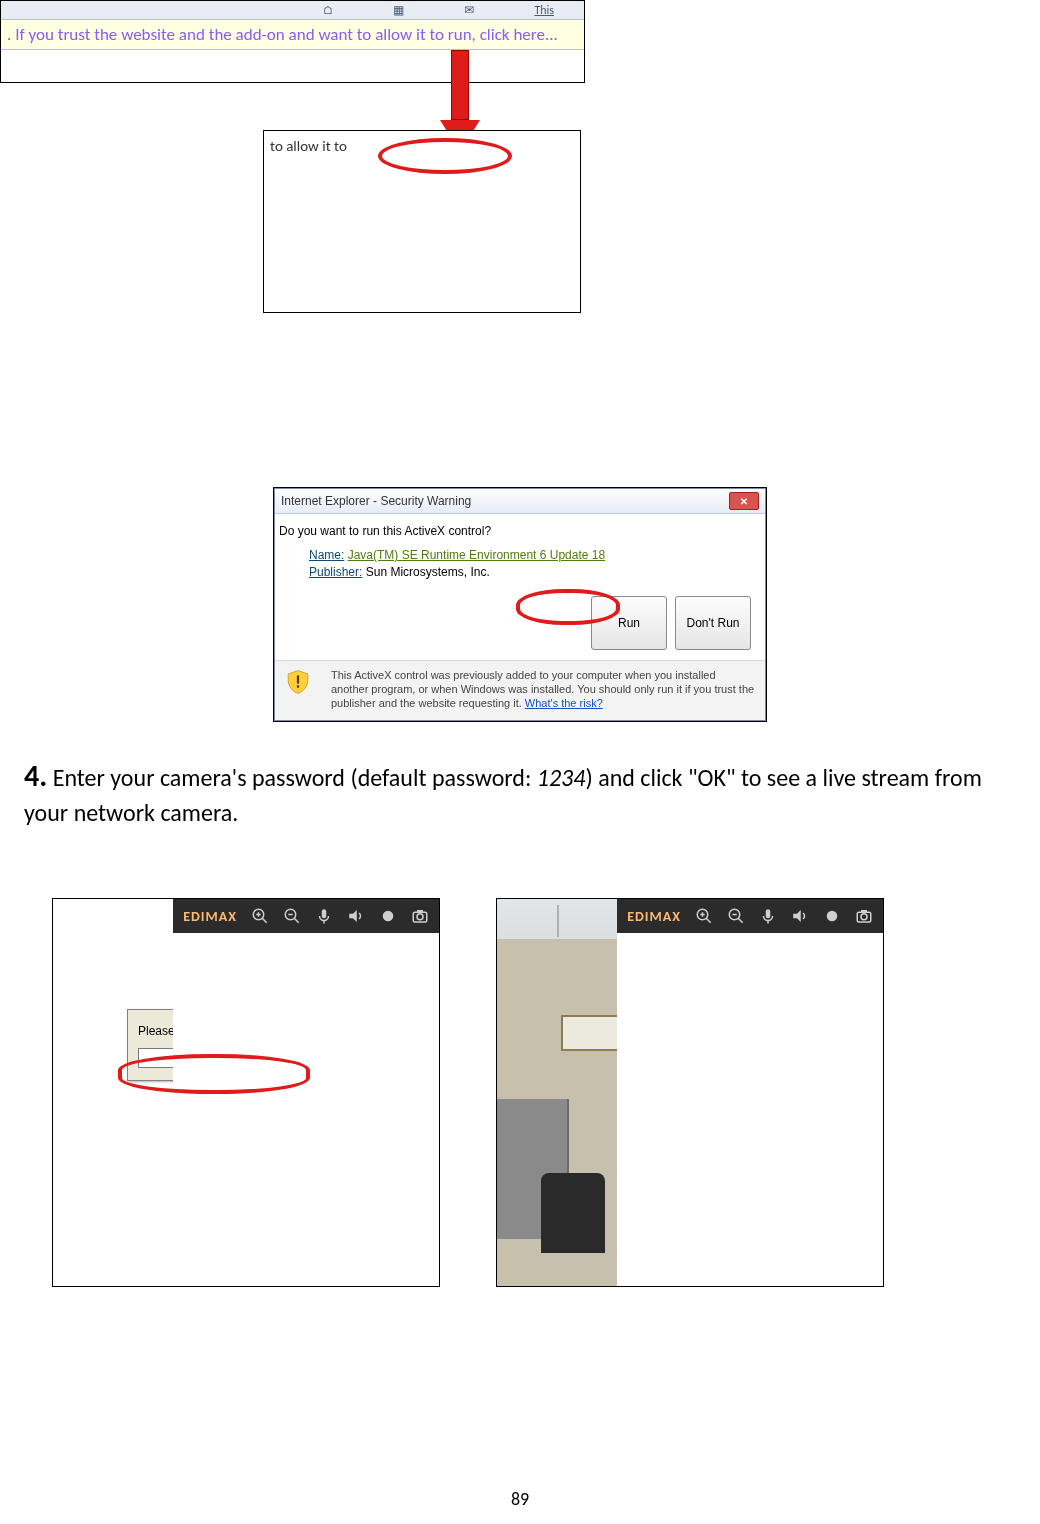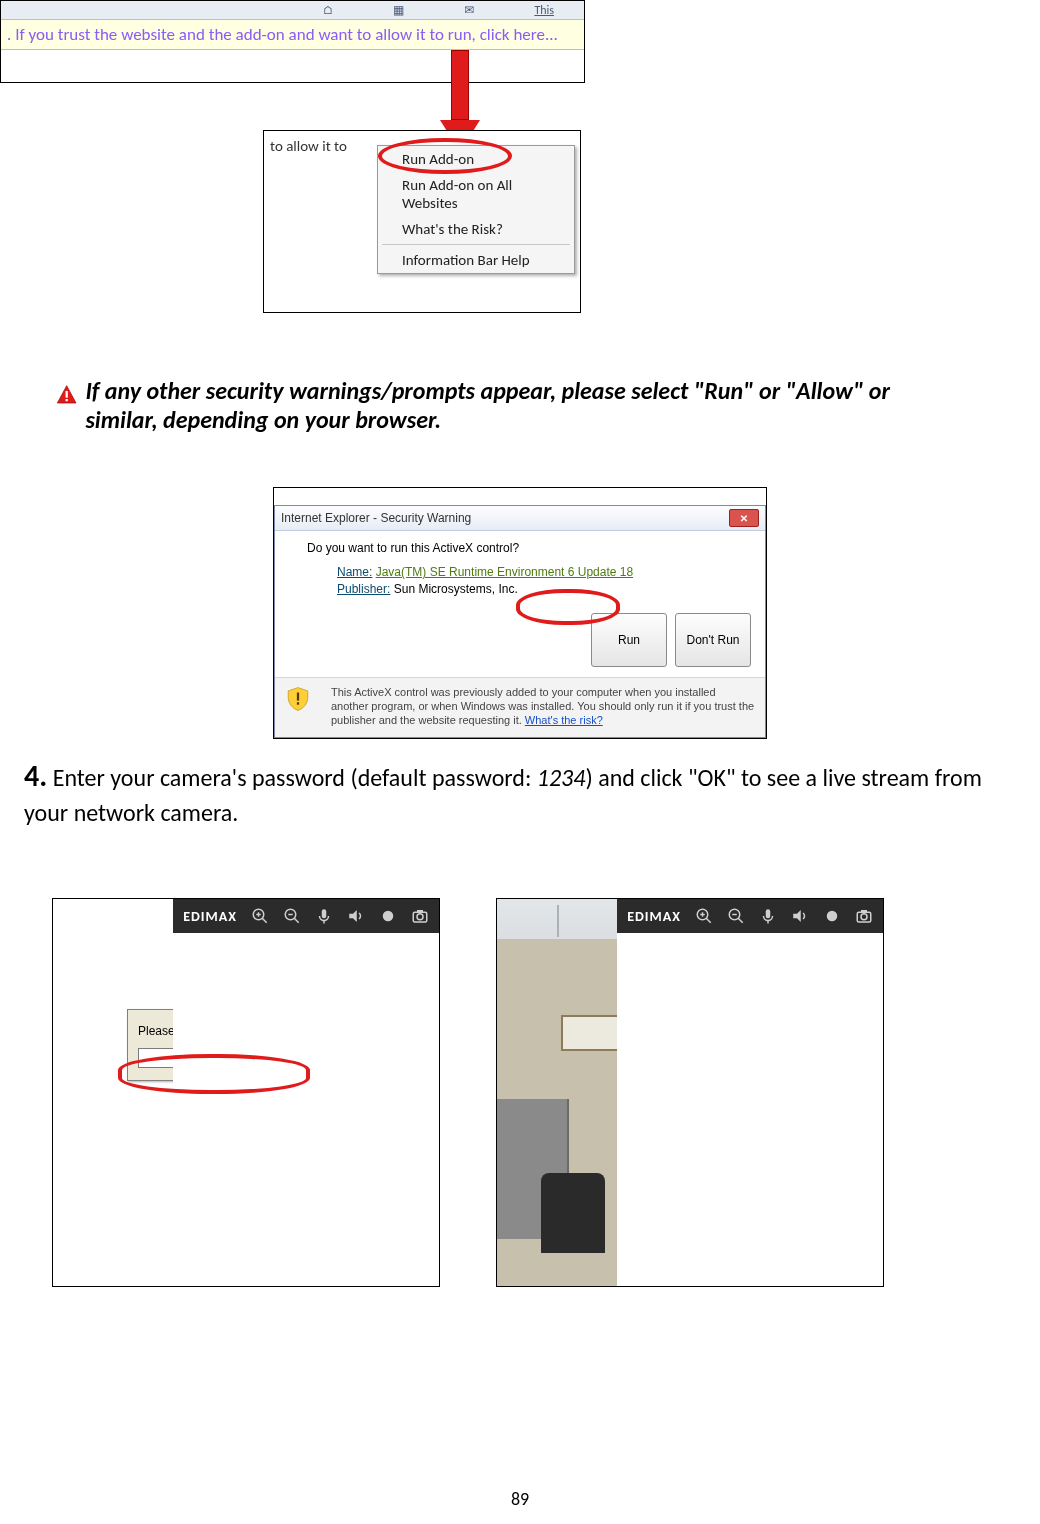--- a/index.html
+++ b/index.html
@@ -148,21 +148,20 @@
     top: 487px;
     width: 494px;
     border: 1px solid #000;
     box-sizing: border-box;
   }
   .secdlg {
     border: 1px solid #7b8aa8;
     background: #fff;
     font-family: "Segoe UI", Tahoma, sans-serif;
     font-size: 12px;
-    margin-top: 17px;
   }
   .secdlg .titlebar {
     background: linear-gradient(#fdfdfe, #e6ecf6);
     border-bottom: 1px solid #c4cde0;
     padding: 3px 6px;
     display: flex;
     align-items: center;
     justify-content: space-between;
     font-size: 12px;
     color: #333;
@@ -174,21 +173,21 @@
     border: 1px solid #a02020;
     border-radius: 2px;
     display: flex;
     align-items: center;
     justify-content: center;
     color: #fff;
     font-size: 10px;
     font-weight: bold;
   }
   .secdlg .body {
-    padding: 10px 32px 8px;
+    padding: 10px 4px 8px;
   }
   .secdlg .q { margin-bottom: 10px; font-size:12px; }
   .secdlg .nv { margin-left: 30px; font-size: 12px; margin-bottom:3px; }
   .secdlg .nv .lbl { color:#0c4a6e;text-decoration:underline; }
   .secdlg .nv .lnk { color:#4d7c0f; text-decoration: underline; }
   .secdlg .btnrow {
     display: flex;
     justify-content: flex-end;
     gap: 8px;
     padding: 6px 14px 10px;
@@ -267,21 +266,21 @@
     align-items: center;
     padding: 0 10px;
     gap: 14px;
     color: #cfcfcf;
     font-size: 13px;
   }
   .cam .bar .brand {
     font-weight: bold;
     letter-spacing: 1px;
     font-size: 14px;
-    color: #ffffff;
+    color: #fdba74;
     flex: 1;
   }
   .cam .bar .ico {
     width: 18px;
     height: 18px;
     fill: #cfcfcf;
   }
   
   .pwd-box {
     position: absolute;
@@ -405,38 +404,23 @@
     <div class="infobar-below"></div>
   </div>
 
   <div class="big-arrow">
     <div class="shaft"></div>
     <div class="head"></div>
   </div>
 
   <div class="context-block">
     <div class="context-partial">to allow it to</div>
-    <div class="context-menu">
-      <div class="mi">Run Add-on</div>
-      <div class="mi">Run Add-on on All Websites</div>
-      <div class="mi">What's the Risk?</div>
-      <div class="sep"></div>
-      <div class="mi">Information Bar Help</div>
-    </div>
   </div>
   <div class="red-oval-1"></div>
 
-  <div class="warn-note">
-    <svg class="tri" viewBox="0 0 32 32">
-      <polygon points="16,2 30,28 2,28" fill="#e01b1b" stroke="#900" stroke-width="1"></polygon>
-      <rect x="14.3" y="10" width="3.4" height="10" fill="#fff"></rect>
-      <rect x="14.3" y="22" width="3.4" height="3.4" fill="#fff"></rect>
-    </svg>
-    <div class="text">If any other security warnings/prompts appear, please select "Run" or "Allow" or similar, depending on your browser.</div>
-  </div>
 
   <div class="secdlg-wrap">
     <div class="secdlg">
       <div class="titlebar">
         <span>Internet Explorer - Security Warning</span>
         <div class="closebtn">
             <span>✕</span>
           </div>
       </div>
       <div class="body">

